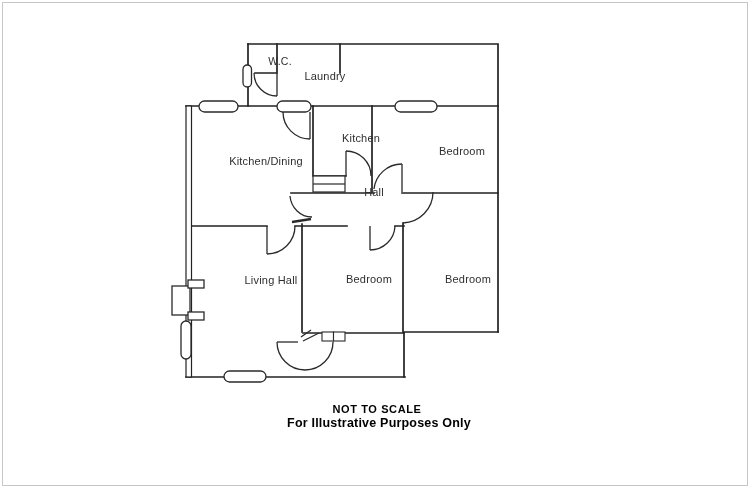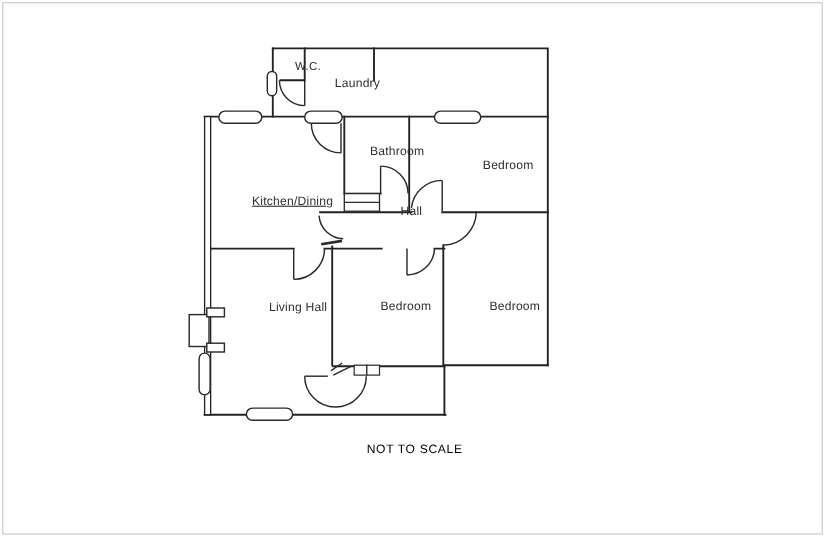--- a/index.html
+++ b/index.html
@@ -10,28 +10,28 @@
   #page-frame{position:absolute;inset:2px;border:1px solid #c6c6c6;pointer-events:none;}
   #plan-svg{position:absolute;left:0;top:0;}
   .room-label{
     position:absolute;transform:translate(-50%,-50%);
     font-size:11px;color:#2e2e2e;white-space:nowrap;letter-spacing:.2px;padding-left:36px;
   }
   #lbl-wc{left:262px;top:61px;font-size:10.5px;}
   #lbl-laundry{left:307px;top:76px;}
   #lbl-bathroom{left:343px;top:138px;}
   #lbl-bedroom-tr{left:444px;top:151px;}
-  #lbl-kitchen{left:248px;top:183px;text-decoration:underline;}
+  #lbl-kitchen{left:248px;top:161px;}
   #lbl-hall{left:356px;top:192px;}
   #lbl-living{left:253px;top:280px;}
   #lbl-bedroom-m{left:351px;top:279px;}
   #lbl-bedroom-br{left:450px;top:279px;}
   .footer-line{
     position:absolute;transform:translate(-50%,-50%);
-    font-weight:normal;color:#000;white-space:nowrap;
+    font-weight:bold;color:#000;white-space:nowrap;
   }
   #footer-1{left:377px;top:409px;font-size:11px;letter-spacing:.6px;}
   #footer-2{left:379px;top:423px;font-size:12.5px;letter-spacing:.2px;}
 </style>
 </head>
 <body>
 
 <div id="canvas">
 
   <svg id="plan-svg" width="750" height="488" viewBox="0 0 750 488">
@@ -116,24 +116,25 @@
     </g>
 
     <g fill="#ffffff" stroke="#2a2a2a" stroke-width="1.2">
       <rect x="313" y="176" width="32" height="16"></rect>
       <path fill="none" d="M313,184 H345"></path>
     </g>
   </svg>
 
   <div class="room-label" id="lbl-wc">W.C.</div>
   <div class="room-label" id="lbl-laundry">Laundry</div>
-  <div class="room-label" id="lbl-bathroom">Bathroom</div>
+  <div class="room-label" id="lbl-bathroom">Kitchen</div>
   <div class="room-label" id="lbl-bedroom-tr">Bedroom</div>
   <div class="room-label" id="lbl-kitchen">Kitchen/Dining</div>
   <div class="room-label" id="lbl-hall">Hall</div>
   <div class="room-label" id="lbl-living">Living Hall</div>
   <div class="room-label" id="lbl-bedroom-m">Bedroom</div>
   <div class="room-label" id="lbl-bedroom-br">Bedroom</div>
 
   <div class="footer-line" id="footer-1">NOT TO SCALE</div>
+  <div class="footer-line" id="footer-2">For Illustrative Purposes Only</div>
 
   <div id="page-frame"></div>
 </div>
 
 </body></html>

